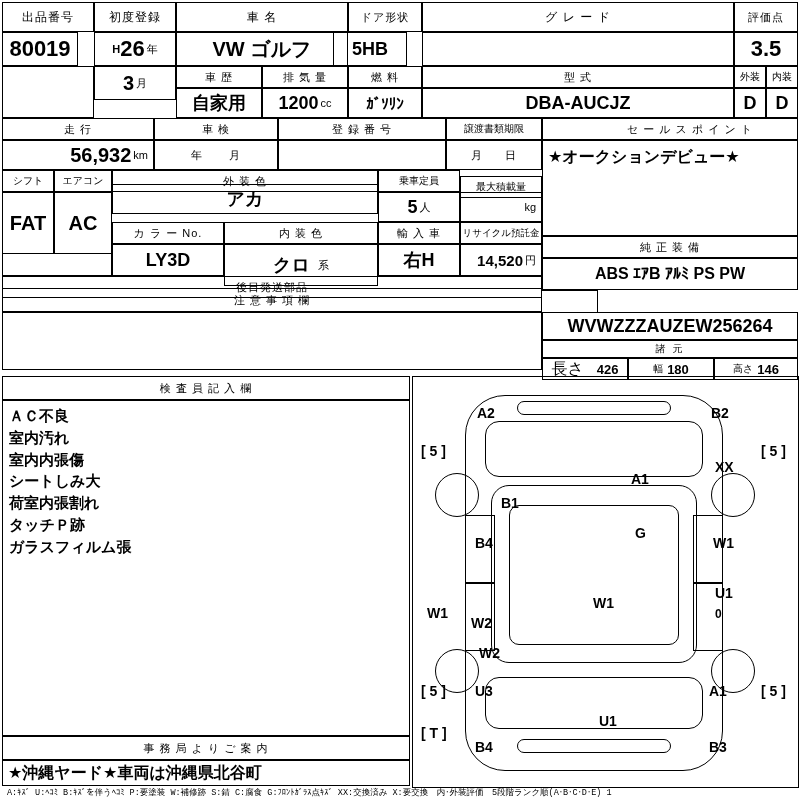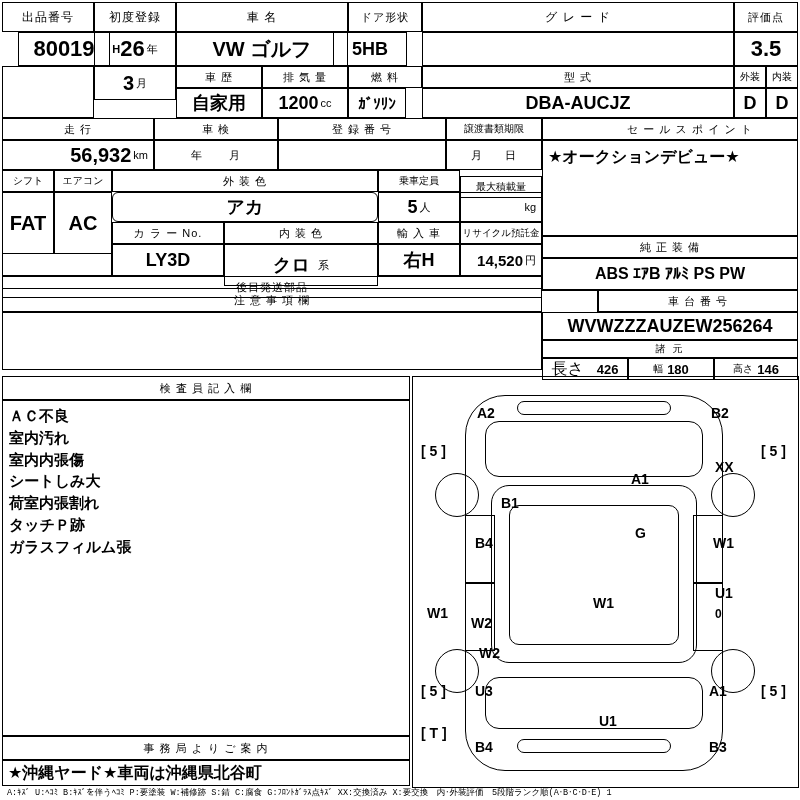--- a/index.html
+++ b/index.html
@@ -30,21 +30,21 @@
   .d-rd{position:absolute;border:1px solid #000;box-sizing:border-box;border-radius:50%;}
 </style>
 </head>
 <body>
 
 <div class="sheet">
 
   <div class="bx col" style="left:2px;top:2px;width:92px;height:30px;">
     <span class="lbl">出品番号</span>
   </div>
-  <div class="bx" style="left:18px;top:32px;width:92px;height:34px;">
+  <div class="bx" style="left:2px;top:32px;width:76px;height:34px;">
     <span class="v22">80019</span>
   </div>
 
   <div class="bx" style="left:94px;top:2px;width:82px;height:30px;">
     <span class="lbl">初度登録</span>
   </div>
   <div class="bx" style="left:94px;top:32px;width:82px;height:34px;">
     <span class="sup">H</span>
     <span class="v22">26</span>
     <span class="unit">年</span>
@@ -94,21 +94,21 @@
     <span class="lbl-sm">排 気 量</span>
   </div>
   <div class="bx" style="left:262px;top:88px;width:86px;height:30px;">
     <span class="v18">1200</span>
     <span class="unit">cc</span>
   </div>
 
   <div class="bx" style="left:348px;top:66px;width:74px;height:22px;">
     <span class="lbl-sm">燃 料</span>
   </div>
-  <div class="bx" style="left:348px;top:88px;width:58px;height:30px;">
+  <div class="bx" style="left:348px;top:88px;width:74px;height:30px;">
     <span class="v15">ｶﾞｿﾘﾝ</span>
   </div>
 
   <div class="bx" style="left:422px;top:66px;width:312px;height:22px;">
     <span class="lbl-sm">型 式</span>
   </div>
   <div class="bx" style="left:422px;top:88px;width:312px;height:30px;">
     <span class="v18">DBA-AUCJZ</span>
   </div>
 
@@ -174,21 +174,21 @@
   <div class="bx" style="left:2px;top:192px;width:52px;height:62px;">
     <span class="v20">FAT</span>
   </div>
   <div class="bx" style="left:54px;top:192px;width:58px;height:62px;">
     <span class="v20">AC</span>
   </div>
 
   <div class="bx" style="left:112px;top:170px;width:266px;height:22px;">
     <span class="lbl-sm">外 装 色</span>
   </div>
-  <div class="bx" style="left:112px;top:192px;width:266px;height:30px;border-radius:6px;">
+  <div class="bx" style="left:112px;top:184px;width:266px;height:30px;">
     <span class="v18">アカ</span>
   </div>
 
   <div class="bx" style="left:378px;top:170px;width:82px;height:22px;">
     <span style="font-size:10px">乗車定員</span>
   </div>
   <div class="bx" style="left:378px;top:192px;width:82px;height:30px;">
     <span class="v18">5</span>
     <span class="unit">人</span>
   </div>
@@ -243,23 +243,20 @@
     <span class="v16">ABS ｴｱB ｱﾙﾐ PS PW</span>
   </div>
 
   <div class="bx" style="left:2px;top:288px;width:540px;height:24px;">
     <span class="lbl-sm">注 意 事 項 欄</span>
   </div>
   <div class="bx left" style="left:2px;top:312px;width:540px;height:58px;align-items:flex-start;padding-top:4px;">
     <span class="v14"></span>
   </div>
 
-  <div class="bx" style="left:598px;top:290px;width:200px;height:22px;">
-    <span class="lbl-sm">車 台 番 号</span>
-  </div>
   <div class="bx" style="left:542px;top:312px;width:256px;height:28px;">
     <span class="v18">WVWZZZAUZEW256264</span>
   </div>
   <div class="bx" style="left:542px;top:290px;width:56px;height:22px;border-bottom:none;border-left:none;"></div>
   <div class="bx" style="left:542px;top:340px;width:256px;height:18px;">
     <span style="font-size:10px;letter-spacing:2px">諸 元</span>
   </div>
   <div class="bx" style="left:542px;top:358px;width:86px;height:22px;">
     <span style="font-size:16px;margin-right:13px">長さ</span>
     <span class="v13">426</span>

